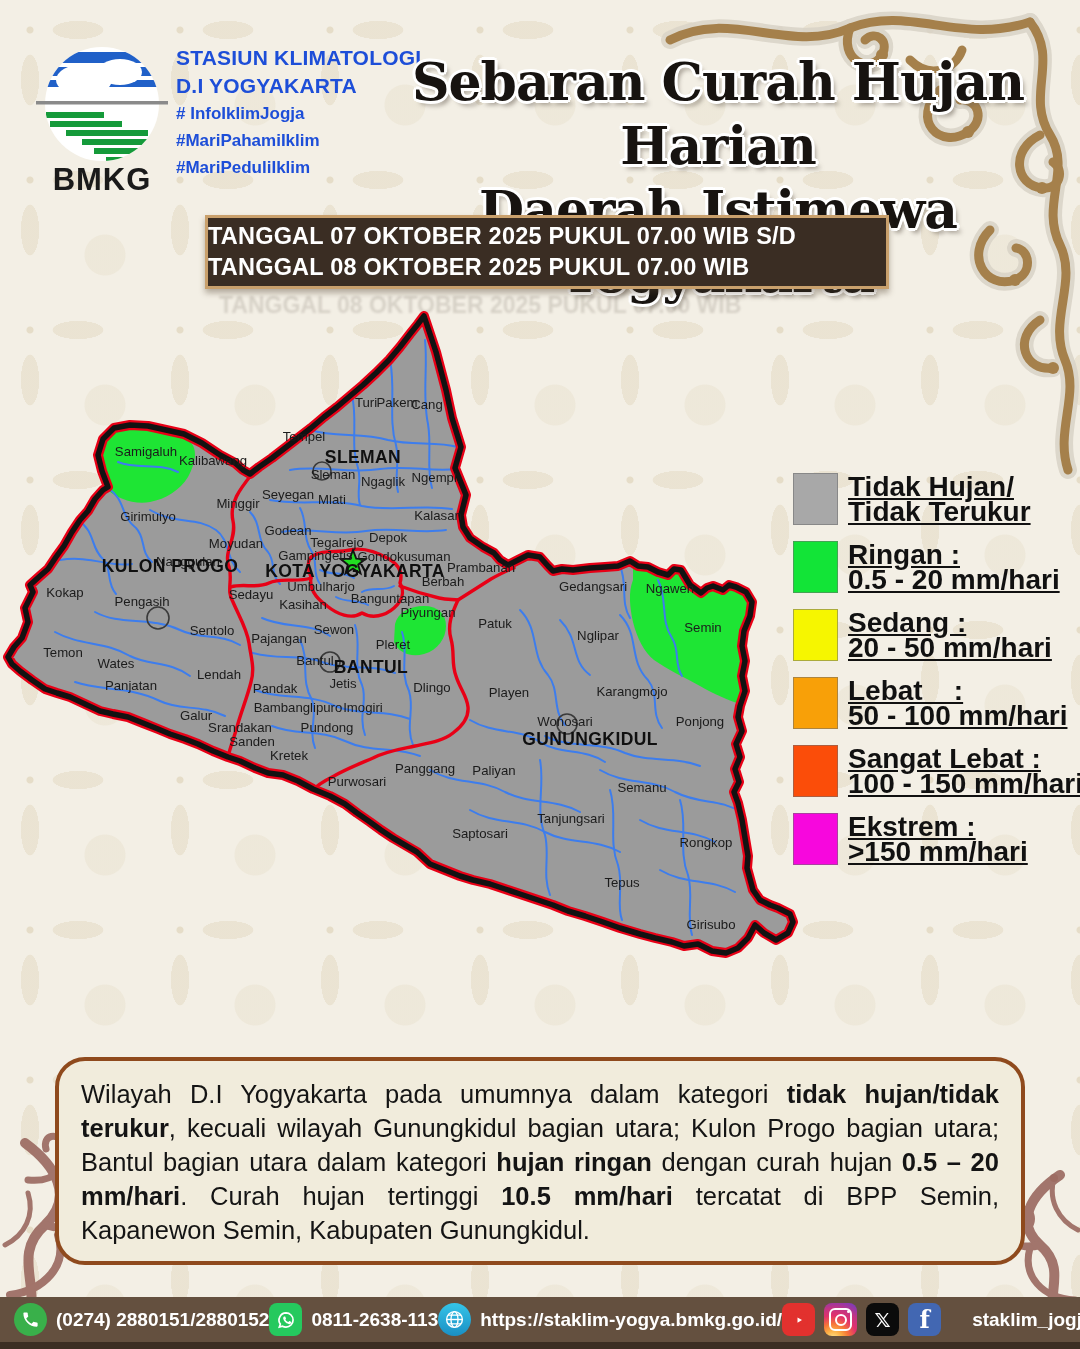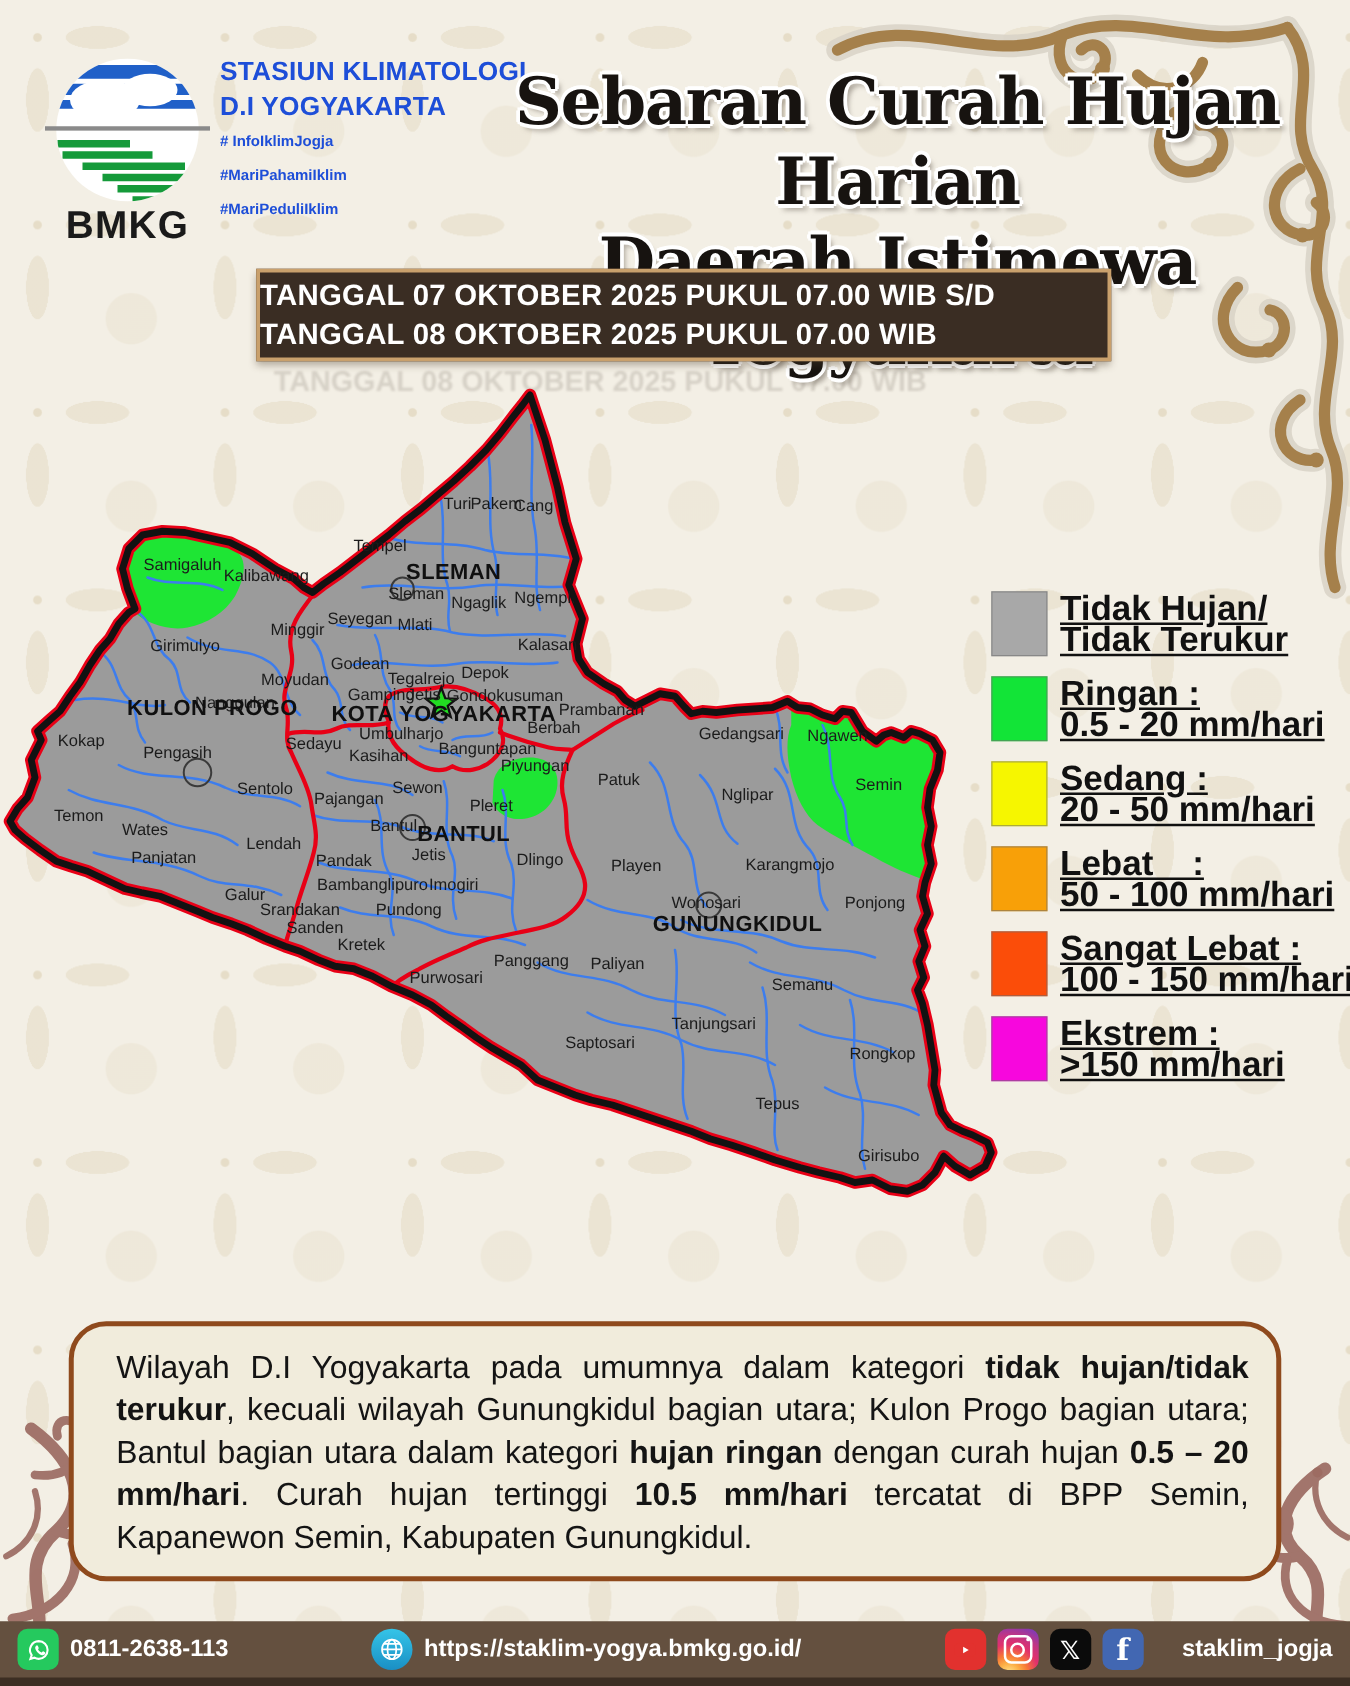--- a/index.html
+++ b/index.html
@@ -10,21 +10,21 @@
       radial-gradient(circle 9px at 30px 30px, rgba(214,199,164,.45) 0 3px, transparent 4px),
       radial-gradient(ellipse 42px 15px at 78px 30px, rgba(214,199,164,.28) 0 60%, transparent 61%),
       radial-gradient(ellipse 15px 42px at 30px 80px, rgba(214,199,164,.28) 0 60%, transparent 61%),
       radial-gradient(circle 26px at 105px 105px, rgba(219,206,174,.20) 0 20px, transparent 21px);
     background-size:150px 150px;}
   .orn{position:absolute;z-index:1;pointer-events:none;}
   
   .logo-wrap{position:absolute;left:36px;top:28px;z-index:3;width:132px;text-align:right;}
   .org{position:absolute;left:176px;top:44px;z-index:3;color:#1d4ed8;}
   .org .l1{font-weight:bold;font-size:21px;line-height:28px;letter-spacing:.2px;}
-  .org .tag{font-weight:bold;font-size:12px;line-height:27px;}
+  .org .tag{font-weight:bold;font-size:17px;line-height:27px;}
   .title{position:absolute;left:408px;top:50px;width:620px;z-index:3;text-align:center;
     font-family:"DejaVu Serif",serif;font-weight:bold;color:#171310;}
   .title .t1{font-size:52px;line-height:64px;letter-spacing:-1px;
     text-shadow:-2px -2px 0 #fff,2px -2px 0 #fff,-2px 2px 0 #fff,2px 2px 0 #fff,0 -3px 0 #fff,0 3px 0 #fff,-3px 0 0 #fff,3px 0 0 #fff,4px 5px 4px rgba(110,100,90,.55);}
   
   .date-banner{position:absolute;left:205px;top:215px;width:684px;height:74px;z-index:3;
     background:#3a2d23;border:3px solid #c9a06c;box-sizing:border-box;
     box-shadow:0 4px 6px rgba(80,65,45,.4);display:flex;flex-direction:column;justify-content:center;}
   .date-banner div{color:#fff;font-weight:bold;font-size:23.5px;line-height:31px;letter-spacing:.2px;}
   .ghost{position:absolute;left:219px;top:292px;z-index:1;color:rgba(70,58,46,.16);
@@ -36,21 +36,21 @@
   .map-svg text.kab{font-size:17.5px;font-weight:bold;fill:#101010;letter-spacing:.4px;}
   .blue{stroke:#3d7ded;stroke-width:2;fill:none;stroke-linecap:round;}
   .redb{stroke:#e80016;stroke-width:3.4;fill:none;stroke-linecap:round;stroke-linejoin:round;}
   
   .legend{position:absolute;left:793px;top:473px;width:282px;z-index:2;}
   .lg-row{display:flex;align-items:center;margin-bottom:16px;}
   .lg-sw{width:45px;height:52px;flex:0 0 45px;border:1px solid rgba(110,110,110,.55);box-sizing:border-box;}
   .lg-tx{margin-left:10px;font-weight:bold;font-size:28px;line-height:25px;color:#111;white-space:pre;text-decoration:underline;}
   
   .summary{position:absolute;left:55px;top:1057px;width:970px;z-index:3;background:#f1ecdc;
-    border:4px solid #8f4a1d;border-radius:30px;box-sizing:border-box;padding:16px 22px 14px 34px;}
+    border:4px solid #8f4a1d;border-radius:30px;box-sizing:border-box;padding:16px 22px 14px 22px;}
   .summary p{margin:0;font-size:25.5px;line-height:34px;color:#141414;text-align:justify;}
   .summary .b{font-weight:bold;}
   
   .footer{position:absolute;left:0;top:1297px;width:1080px;height:52px;z-index:4;background:#64503f;
     border-bottom:7px solid #3c2e23;box-sizing:border-box;display:flex;align-items:center;
     justify-content:space-between;padding:0 14px;}
   .fgrp{display:flex;align-items:center;gap:9px;}
   .ftxt{color:#fff;font-weight:bold;font-size:19px;white-space:nowrap;}
   .cic{width:33px;height:33px;border-radius:50%;display:flex;align-items:center;justify-content:center;flex:0 0 33px;}
   .sq{width:33px;height:33px;border-radius:8px;display:flex;align-items:center;justify-content:center;flex:0 0 33px;}
@@ -353,20 +353,28 @@
         <div class="lg-tx"><div>Ekstrem :</div><div>&gt;150 mm/hari</div></div>
       </div>
     </div>
 
   <div class="summary">
     <p id="summary-text"><span>Wilayah D.I Yogyakarta pada umumnya dalam kategori </span><span class="b">tidak hujan/tidak terukur</span><span>, kecuali wilayah Gunungkidul bagian utara; Kulon Progo bagian utara; Bantul bagian utara dalam kategori </span><span class="b">hujan ringan</span><span> dengan curah hujan </span><span class="b">0.5 – 20 mm/hari</span><span>. Curah hujan tertinggi </span><span class="b">10.5 mm/hari</span><span> tercatat di BPP Semin, Kapanewon Semin, Kabupaten Gunungkidul.</span></p>
   </div>
 
   <div class="footer">
     <div class="fgrp">
+      <div class="cic" style="background:#39b04a;">
+        <svg width="19" height="19" viewBox="0 0 24 24">
+            <path fill="#fff" d="M6.6 10.8c1.5 2.9 3.8 5.2 6.7 6.7l2.2-2.2c.3-.3.7-.4 1-.2 1.1.4 2.3.6 3.5.6.6 0 1 .4 1 1V20c0 .6-.4 1-1 1C10.6 21 3 13.4 3 4c0-.6.4-1 1-1h3.5c.6 0 1 .4 1 1 0 1.2.2 2.4.6 3.5.1.3 0 .7-.2 1l-2.3 2.3z"></path>
+          </svg>
+      </div>
+      <div class="ftxt">(0274) 2880151/2880152</div>
+    </div>
+    <div class="fgrp">
       <div class="sq" style="background:#25c95e;">
         <svg width="20" height="20" viewBox="0 0 24 24">
             <path fill="none" stroke="#fff" stroke-width="2" d="M12 3.5a8.5 8.5 0 0 1 0 17c-1.5 0-3-.4-4.2-1.1L4 20.5l1.2-3.6A8.5 8.5 0 0 1 12 3.5z"></path>
             <path fill="#fff" d="M9.3 8.2c.2-.5.5-.5.7-.5h.6c.2 0 .4 0 .6.5.2.5.7 1.7.7 1.8.1.1.1.3 0 .5l-.4.6c-.1.2-.2.3-.1.5.1.2.6 1 1.3 1.6.9.8 1.6 1 1.9 1.1.2.1.4.1.5-.1l.7-.8c.2-.2.3-.2.5-.1l1.6.8c.2.1.4.2.4.3 0 .2 0 .9-.3 1.4-.3.5-1.7 1.2-2.3 1.2-.6 0-2.1-.3-3.7-1.7-2-1.7-2.9-3.6-3-3.9-.1-.3-.6-1.4-.3-2.3z"></path>
           </svg>
       </div>
       <div class="ftxt">0811-2638-113</div>
     </div>
     <div class="fgrp">
       <div class="cic" style="background:linear-gradient(180deg,#35c4e8,#1a8fc4);">

